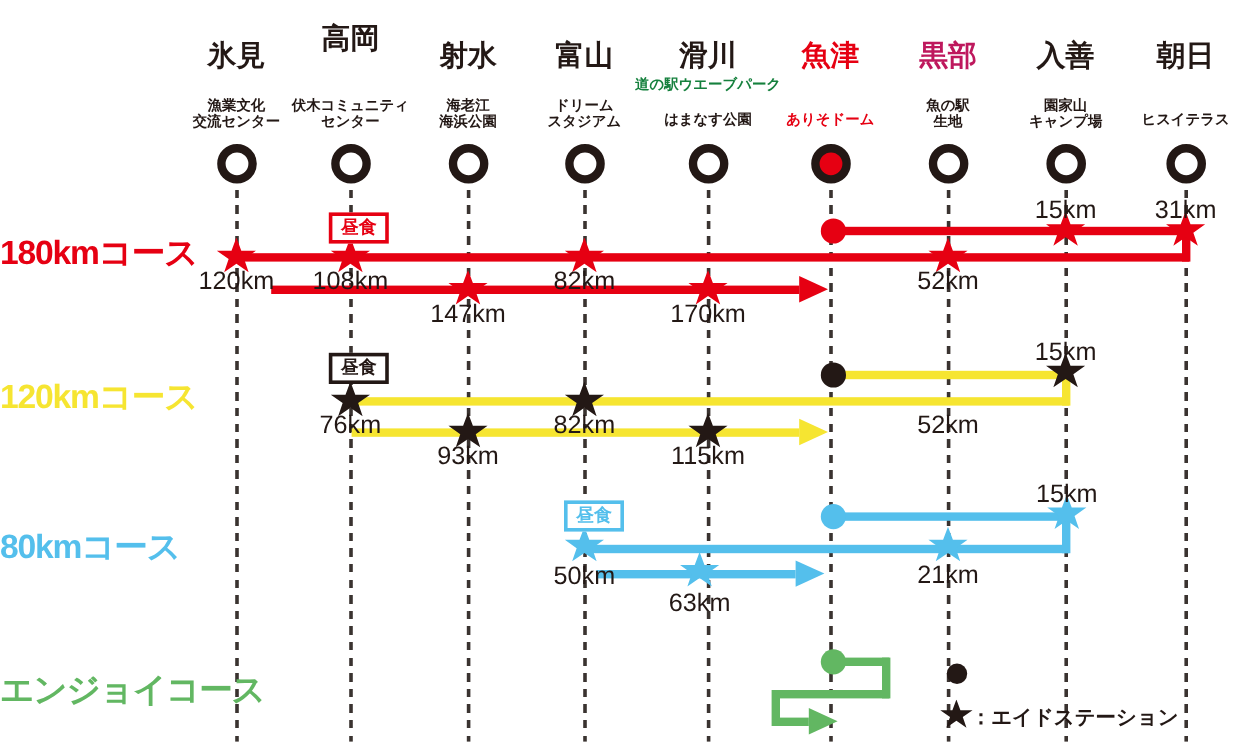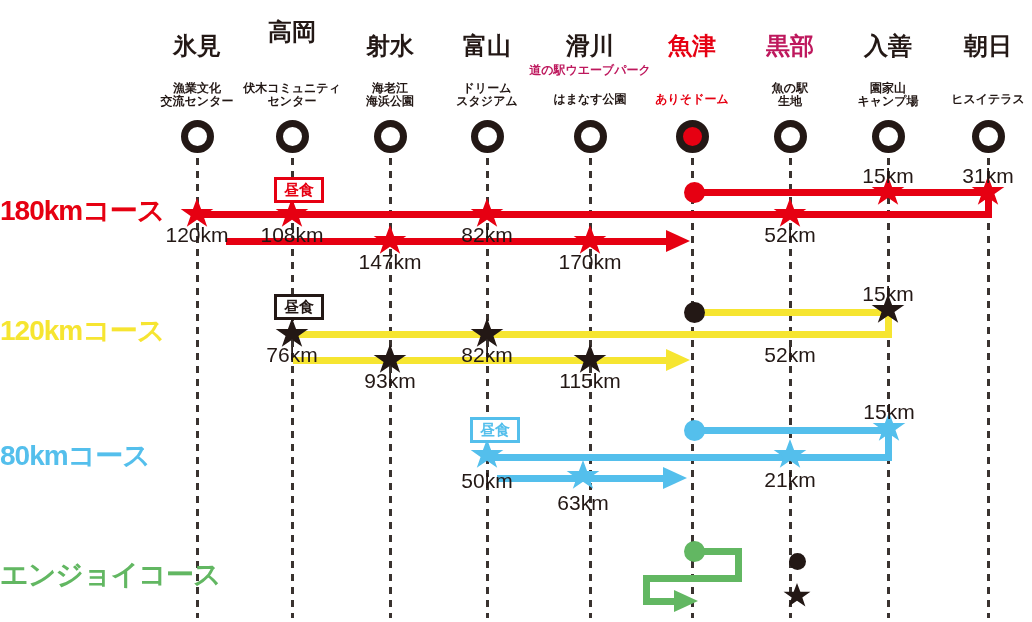--- a/index.html
+++ b/index.html
@@ -48,21 +48,21 @@
       <div class="abs venue" style="left: 390px; top: 82px; color: rgb(35, 24, 21); font-weight: 600;">海老江</div>
       <div class="abs venue" style="left: 390px; top: 95px; color: rgb(35, 24, 21); font-weight: 600;">海浜公園</div>
       <div class="abs circle" style="left: 373.5px; top: 120px; background: rgb(255, 255, 255);"></div>
       <div class="abs dash" style="left: 388.5px;"></div>
       <div class="abs city" style="left: 487px; top: 30px; color: rgb(35, 24, 21);">富山</div>
       <div class="abs venue" style="left: 487px; top: 82px; color: rgb(35, 24, 21); font-weight: 600;">ドリーム</div>
       <div class="abs venue" style="left: 487px; top: 95px; color: rgb(35, 24, 21); font-weight: 600;">スタジアム</div>
       <div class="abs circle" style="left: 470.5px; top: 120px; background: rgb(255, 255, 255);"></div>
       <div class="abs dash" style="left: 485.5px;"></div>
       <div class="abs city" style="left: 590px; top: 30px; color: rgb(35, 24, 21);">滑川</div>
-      <div class="abs venue" style="left: 590px; top: 64px; color: #be185d; font-weight: 600;">道の駅ウエーブパーク</div>
+      <div class="abs venue" style="left: 590px; top: 64px; color: #15803d; font-weight: 600;">道の駅ウエーブパーク</div>
       <div class="abs venue" style="left: 590px; top: 93px; color: rgb(35, 24, 21); font-weight: 600;">はまなす公園</div>
       <div class="abs circle" style="left: 573.5px; top: 120px; background: rgb(255, 255, 255);"></div>
       <div class="abs dash" style="left: 588.5px;"></div>
       <div class="abs city" style="left: 692px; top: 30px; color: rgb(230, 0, 18);">魚津</div>
       <div class="abs venue" style="left: 692px; top: 93px; color: rgb(230, 0, 18); font-weight: 800;">ありそドーム</div>
       <div class="abs circle" style="left: 675.5px; top: 120px; background: rgb(230, 0, 18);"></div>
       <div class="abs dash" style="left: 690.5px;"></div>
       <div class="abs city" style="left: 790px; top: 30px; color: #be185d; text-align: right;">黒部</div>
       <div class="abs venue" style="left: 790px; top: 82px; color: rgb(35, 24, 21); font-weight: 600;">魚の駅</div>
       <div class="abs venue" style="left: 790px; top: 95px; color: rgb(35, 24, 21); font-weight: 600;">生地</div>
@@ -141,13 +141,14 @@
       <div class="abs hline" style="left: 646px; top: 574.5px; width: 95px; background: rgb(98, 183, 98);"></div>
       <div class="abs hline" style="left: 646px; top: 597.5px; width: 28px; background: rgb(98, 183, 98);"></div>
       <div class="abs vline" style="left: 734.5px; top: 547.5px; height: 34px; background: rgb(98, 183, 98);"></div>
       <div class="abs vline" style="left: 642.5px; top: 574.5px; height: 30px; background: rgb(98, 183, 98);"></div>
       <div class="abs arrow" style="left: 674px; top: 590px; border-left-color: rgb(98, 183, 98);"></div>
       <div class="abs dot" style="left: 683.5px; top: 540.5px; background: rgb(98, 183, 98);"></div>
     </div>
 
   <div class="abs legend-dot" style="left:789px;top:553px;"></div>
   <div class="abs legend-star" style="left:783px;top:583px;"></div>
+  <div class="abs legend-label" style="left:809px;top:586px;">：エイドステーション</div>
 </div>
 
 </body></html>

